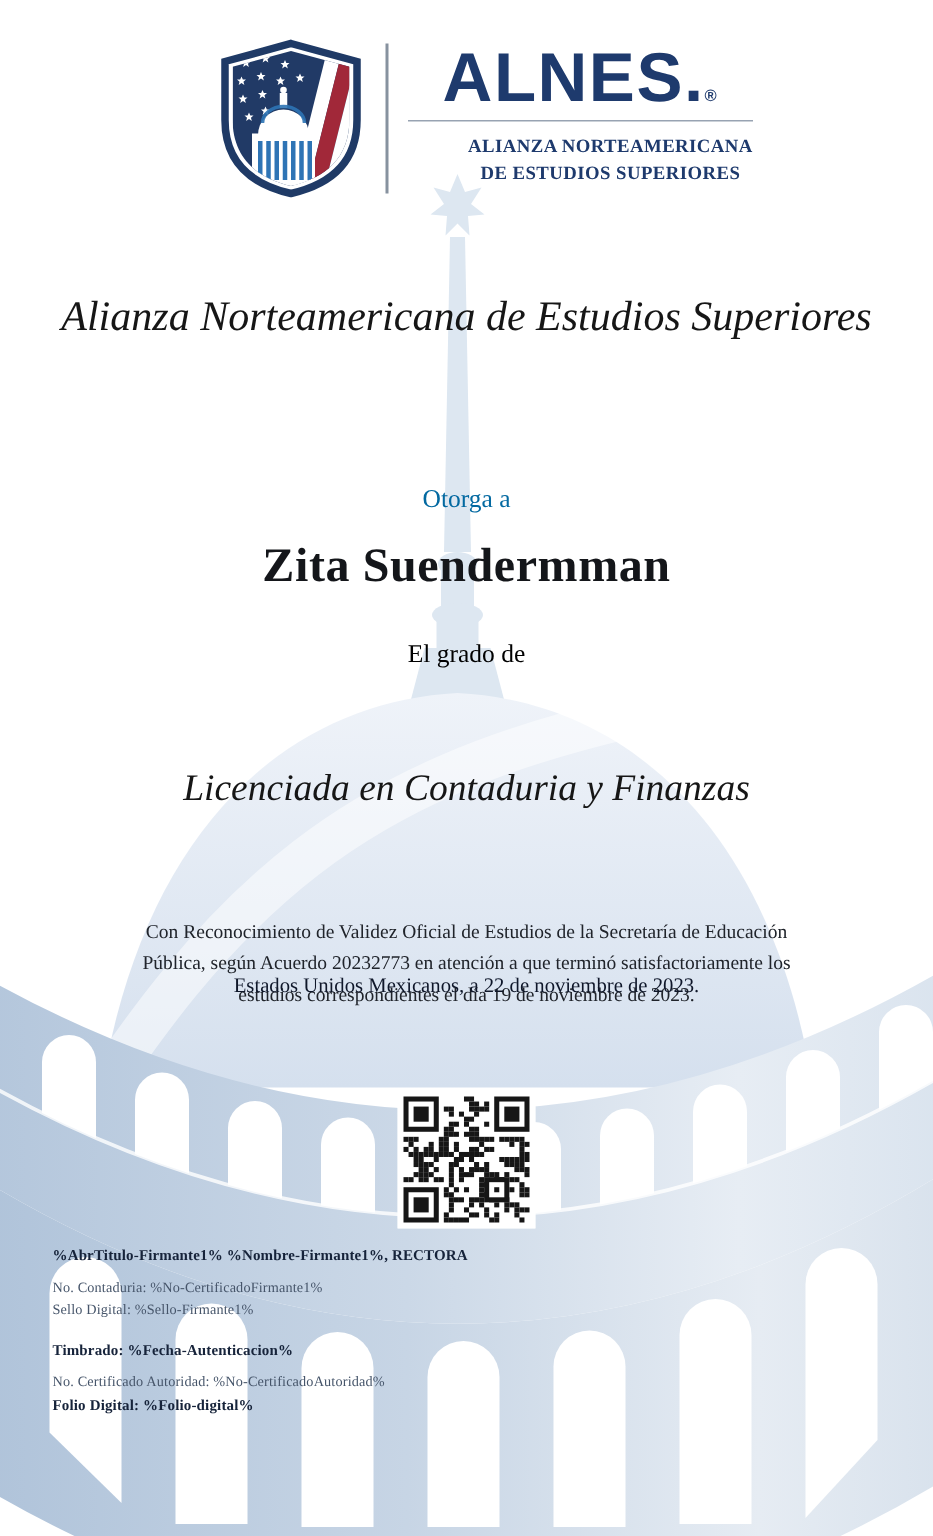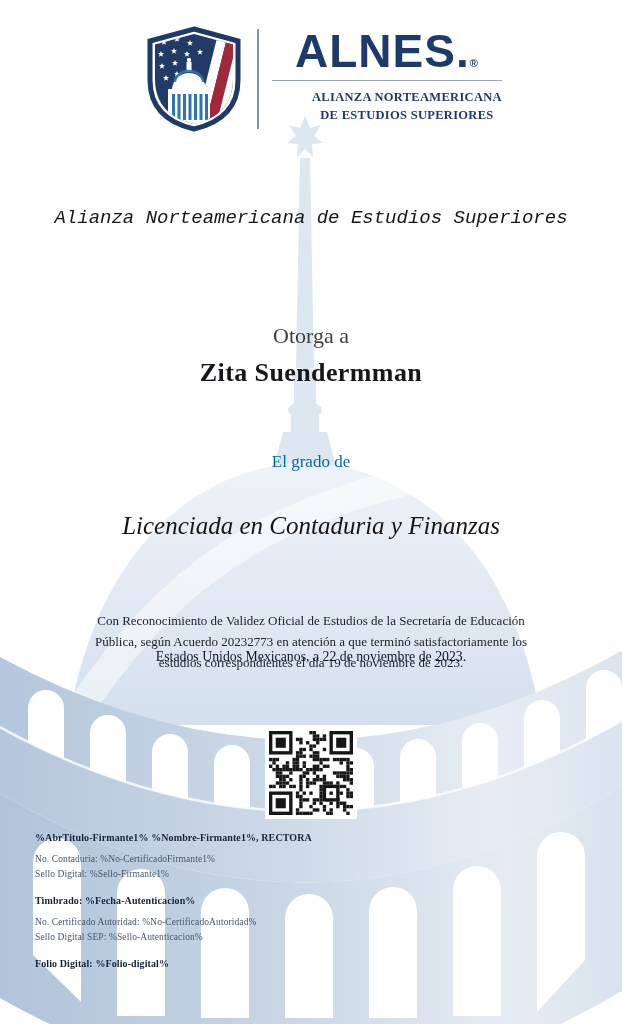--- a/index.html
+++ b/index.html
@@ -19,24 +19,24 @@
   .wordmark{font-family:"Liberation Sans",sans-serif;font-weight:bold;font-size:46px;
     line-height:1;color:#1e3a6d;letter-spacing:1px;white-space:nowrap;}
   .reg{font-size:11px;font-weight:bold;color:#1e3a6d;vertical-align:baseline;}
   .brand-rule{width:100%;border-top:1.5px solid #98a3b2;margin:6px 0 8px 0;}
   .brand-sub{font-size:12.5px;font-weight:bold;color:#1e3a6d;letter-spacing:0.3px;
     line-height:1.42;text-align:center;white-space:nowrap;margin-left:40px;}
 
   
   .centered{position:absolute;left:0;right:0;text-align:center;}
   .script-line{font-style:italic;color:#161616;white-space:nowrap;}
-  .script-title{top:207px;font-size:19px;font-family:Liberation Mono, monospace;}
-  .otorga{top:323px;font-size:22px;color:#404040;}
-  .name{top:358px;font-size:26px;font-weight:bold;letter-spacing:0.4px;color:#14161a;}
-  .grado{top:452px;font-size:17px;color:#0369a1;}
+  .script-title{top:196px;font-size:28px;}
+  .otorga{top:323px;font-size:17px;color:#0369a1;}
+  .name{top:358px;font-size:32px;font-weight:bold;letter-spacing:0.4px;color:#14161a;}
+  .grado{top:426px;font-size:17px;color:#000000;}
   .script-degree{top:512px;font-size:25px;}
   .recognition{position:absolute;top:598px;left:91px;width:440px;text-align:center;
     font-size:13px;line-height:1.6;color:#20242b;}
   .place-date{top:649px;font-size:13.8px;color:#0f172a;}
 
   
   .qr{position:absolute;top:727px;left:265px;width:92px;height:92px;background:#fff;z-index:2;}
   .qr svg{display:block;}
 
   
@@ -404,17 +404,16 @@
         <rect x="64.48" y="64.48" width="3.36" height="3.36" fill="#161616"></rect>
       </svg>
   </div>
 
   <div class="sig">
     <div class="sig-line bold gap-s">%AbrTitulo-Firmante1% %Nombre-Firmante1%, RECTORA</div>
     <div class="sig-line">No. Contaduria: %No-CertificadoFirmante1%</div>
     <div class="sig-line gap-l">Sello Digital: %Sello-Firmante1%</div>
     <div class="sig-line bold gap-s">Timbrado: %Fecha-Autenticacion%</div>
     <div class="sig-line">No. Certificado Autoridad: %No-CertificadoAutoridad%</div>
-    <div class="sig-line gap-l">Sello Digital SEP: %Sello-Autenticacion%</div>
     <div class="sig-line bold">Folio Digital: %Folio-digital%</div>
   </div>
 
 </div>
 
 </body></html>

